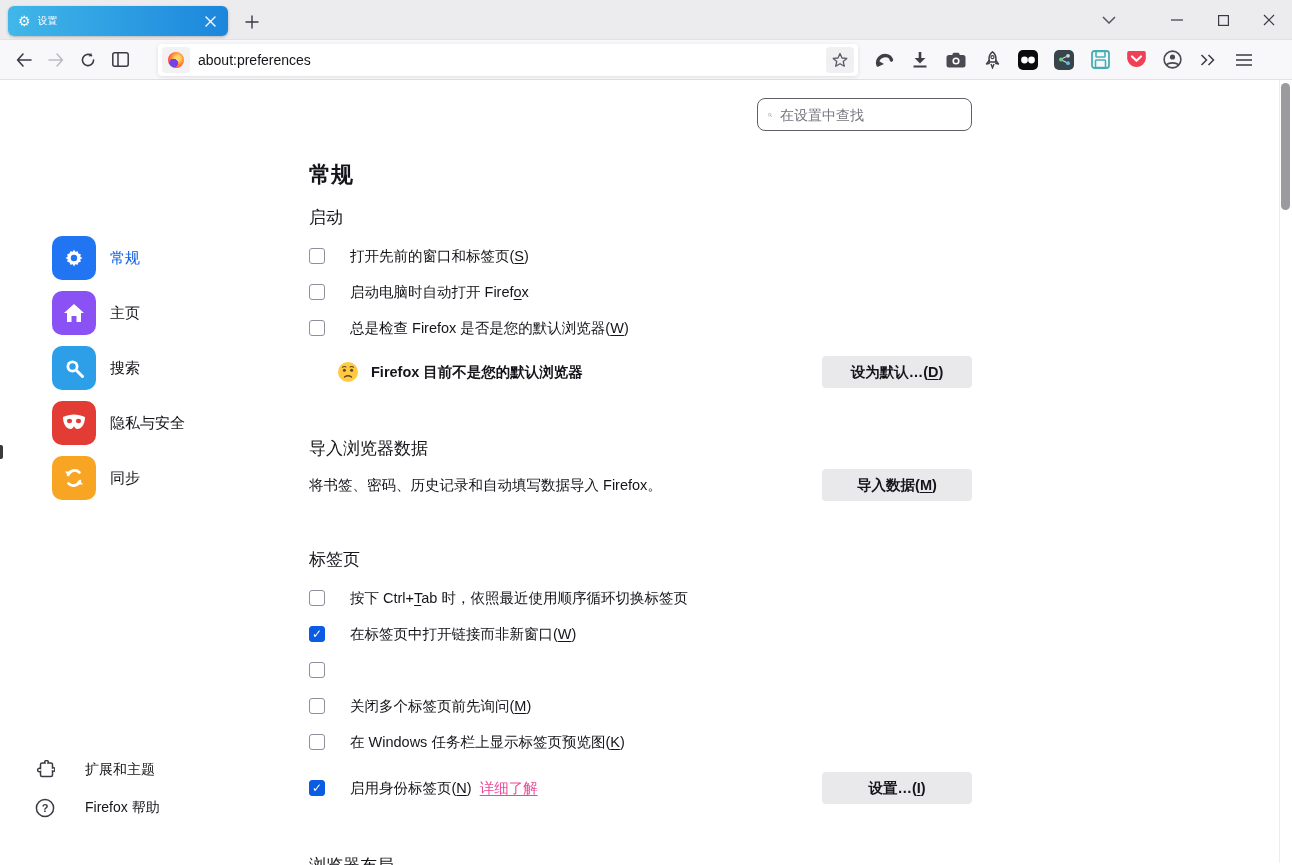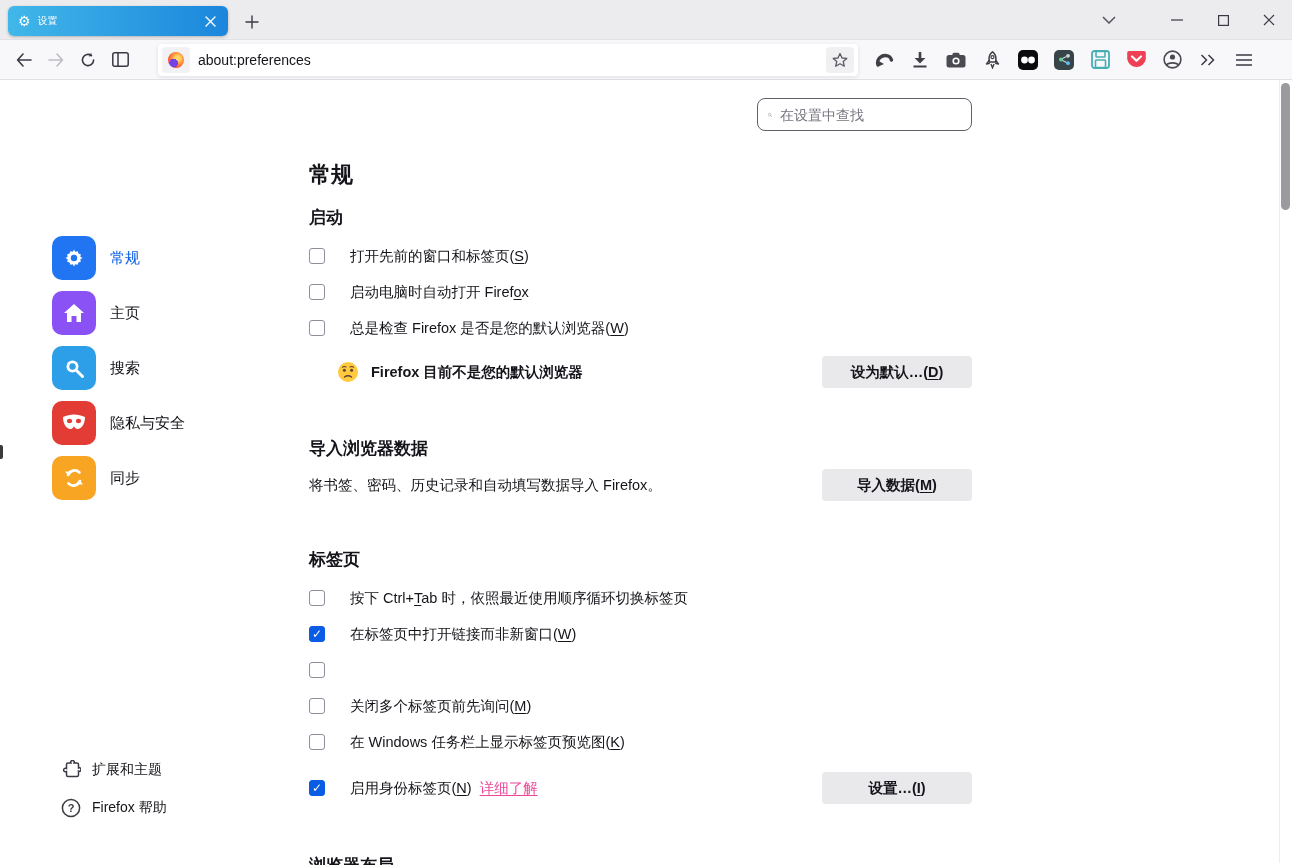--- a/index.html
+++ b/index.html
@@ -43,34 +43,34 @@
   .scrollbar-track { position:absolute; right:0; top:0; width:13px; height:100%; background:#fff; border-left:1px solid #ededf0; }
   .scrollbar-thumb { position:absolute; right:2px; top:3px; width:9px; height:127px; border-radius:5px; background:#9a9a9f; }
   .edge-notch { position:absolute; left:0; top:365px; width:3px; height:14px; background:#3a3a3a; border-radius:0 2px 2px 0; }
 
   
   .sidebar { position:absolute; left:0; top:0; width:290px; height:100%; }
   .side-item { position:absolute; left:52px; display:flex; align-items:center; width:200px; }
   .side-icon { width:44px; height:44px; border-radius:10px; display:flex; align-items:center; justify-content:center; flex:0 0 auto; }
   .side-label { margin-left:14px; font-size:15px; color:#15141a; }
   .side-item.selected .side-label { color:#0b5ce5; }
-  .side-footer-item { position:absolute; left:60px; display:flex; align-items:center; }
+  .side-footer-item { position:absolute; left:34px; display:flex; align-items:center;gap:19px; }
   .side-footer-icon { width:22px; height:22px; display:flex; align-items:center; justify-content:center; color:#3a3a44; }
   .side-footer-label { margin-left:10px; font-size:14px; color:#15141a; }
 
   
   .settings-search { position:absolute; left:757px; top:18px; width:215px; height:33px; border:1px solid #60606b; border-radius:8px;
                      background:#fff; display:flex; align-items:center; padding:0 10px; }
   .settings-search input { border:none; outline:none; flex:1; font-size:14px; color:#15141a; font-family:inherit; margin-left:8px; }
   .settings-search input::placeholder { color:#74747e; opacity:1; }
 
   
   .main { position:absolute; left:309px; top:0; width:663px; }
   h1.page-title { margin-top:80px; font-size:22px; font-weight:700; line-height:30px; }
-  h2.sec { font-size:17px; font-weight:700; line-height:22px; }
+  h2.sec { font-size:17px; font-weight:400; line-height:22px; }
   .sec-startup { margin-top:17px; }
   .rows { margin-top:9px; }
   .crow { height:36px; display:flex; align-items:center; }
   .checkbox { width:16px; height:16px; border:1px solid #8f8f9d; border-radius:3px; background:#fff; flex:0 0 auto;
               display:flex; align-items:center; justify-content:center; }
   .checkbox.checked { background:#0b5ce5; border-color:#0b5ce5; }
   .checkbox.checked::after { content:"✓"; color:#fff; font-size:12px; font-weight:700; line-height:1; }
   .cb-label { margin-left:25px; font-size:14.5px; }
   .mn { text-decoration:underline; text-underline-offset:2px; }
   .link { color:#ec4899; text-decoration:underline; text-underline-offset:2px; font-size:14.5px; margin-left:8px; }

